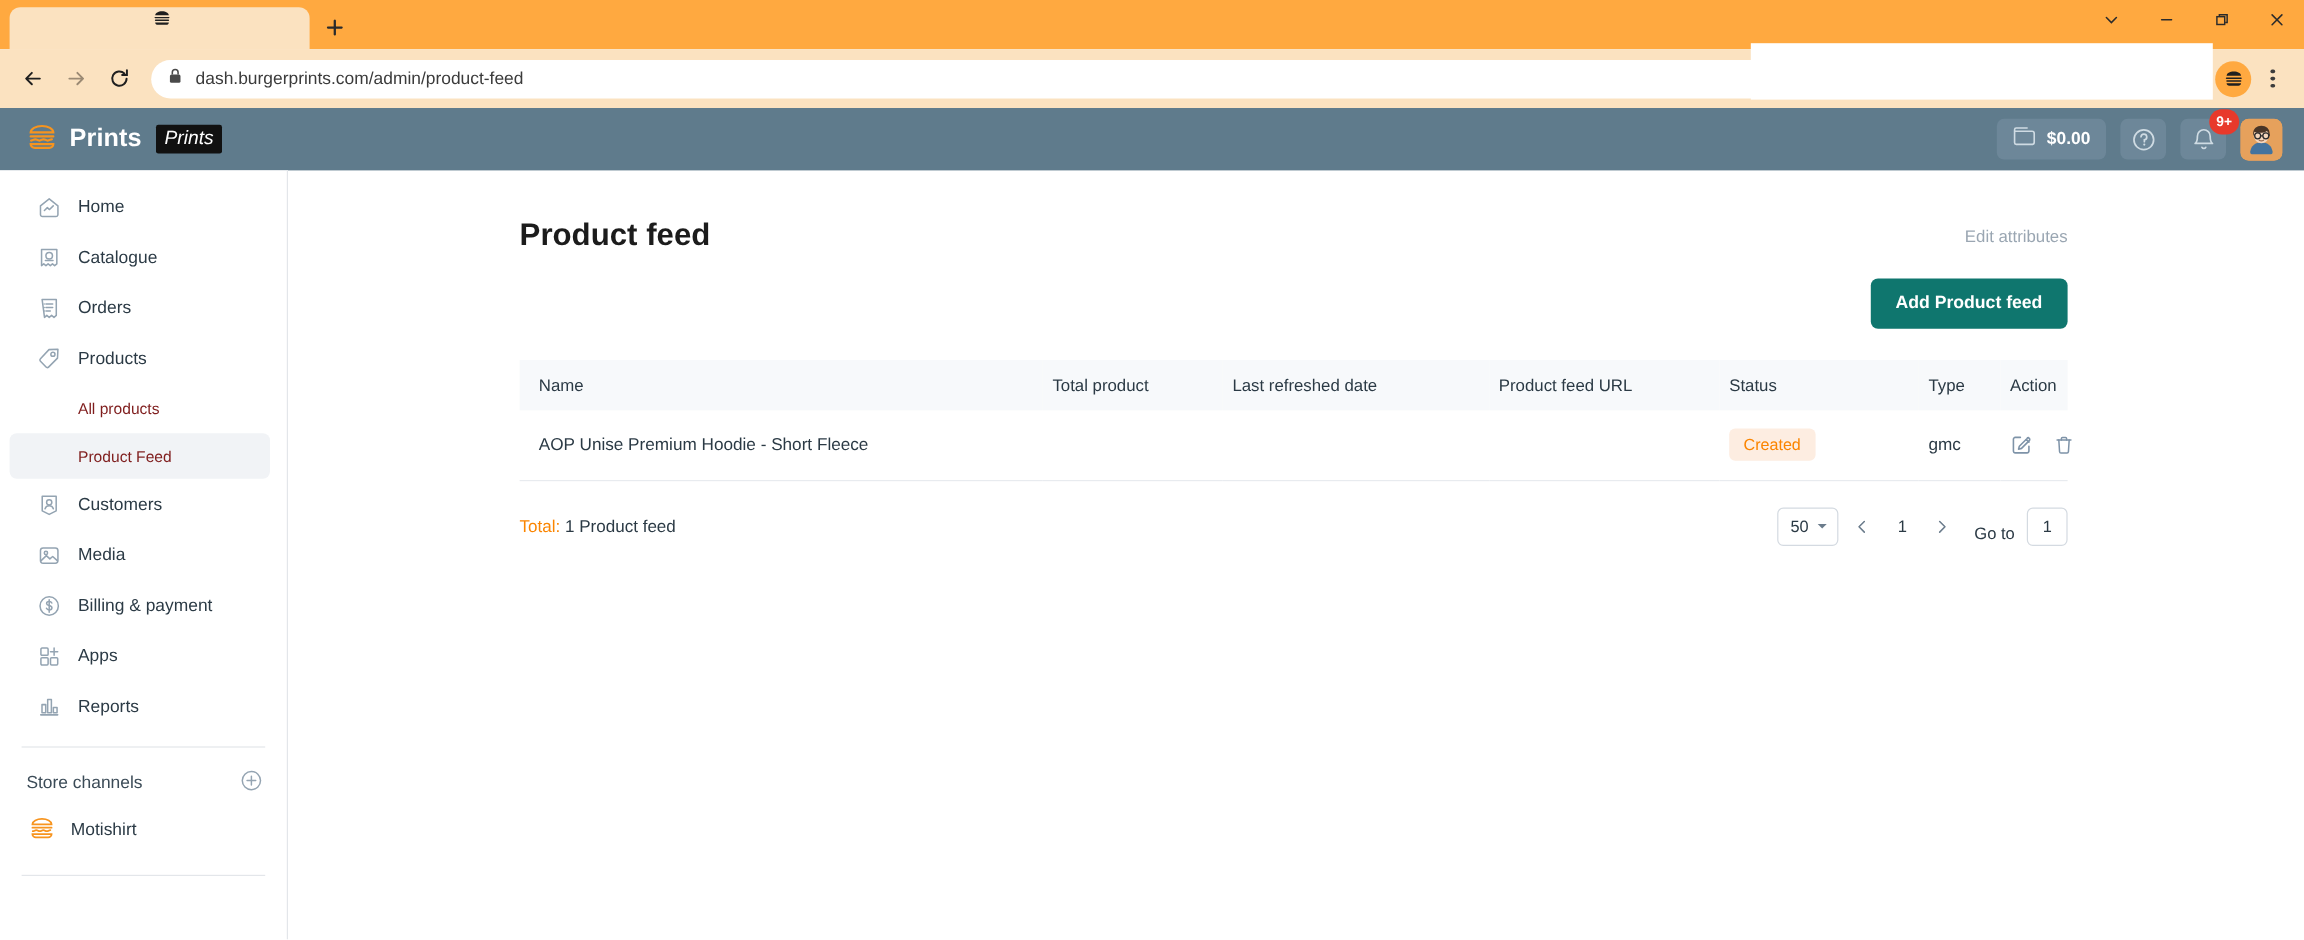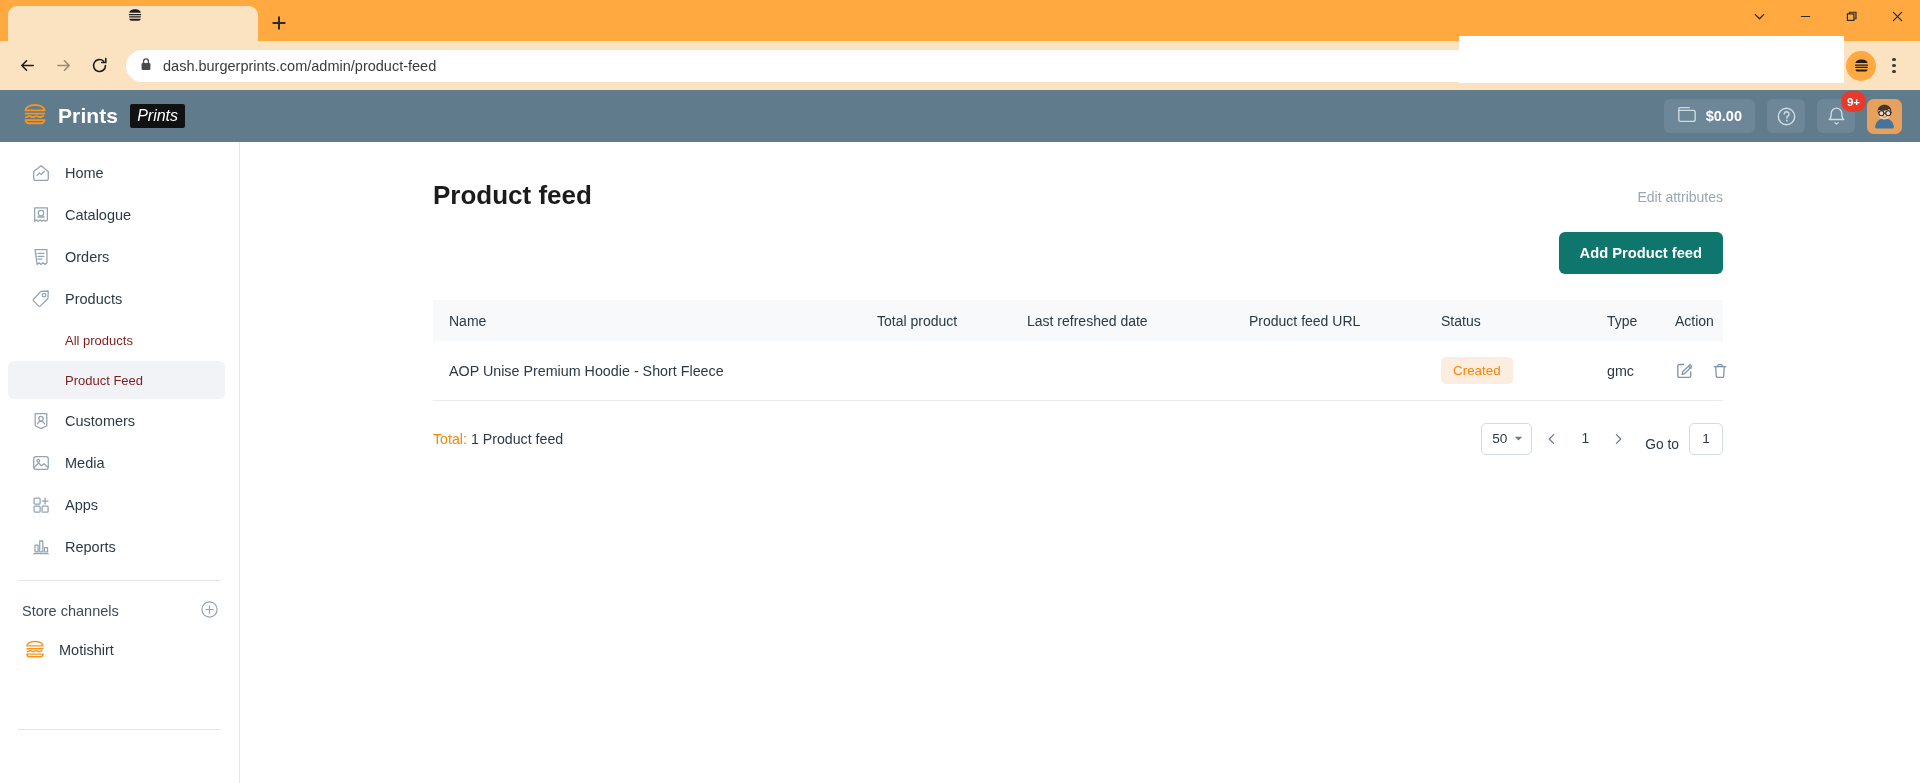--- a/index.html
+++ b/index.html
@@ -410,20 +410,30 @@
           <span class="ico">
             <svg width="20" height="20" viewBox="0 0 22 22" stroke="#94A4B2" stroke-width="1.4" fill="none" stroke-linecap="round" stroke-linejoin="round">
               <rect x="3" y="4" width="16" height="14" rx="2.4"></rect>
               <circle cx="8" cy="8.6" r="1.5"></circle>
               <path d="M3.6 15.6 8.4 11l3.2 3 2.6-2.2 4.2 3.8"></path>
             </svg>
           </span>
           <span>Media</span>
         </div>
 
+        <div class="navitem">
+          <span class="ico">
+            <svg width="20" height="20" viewBox="0 0 22 22" stroke="#94A4B2" stroke-width="1.4" fill="none" stroke-linecap="round">
+              <circle cx="11" cy="11" r="8.4"></circle>
+              <path d="M13.4 8.2c-.4-.9-1.3-1.4-2.4-1.4-1.4 0-2.4.8-2.4 1.9 0 2.5 4.9 1.3 4.9 3.9 0 1.2-1.1 2-2.5 2-1.2 0-2.1-.5-2.5-1.5"></path>
+              <path d="M11 5.2v11.6"></path>
+            </svg>
+          </span>
+          <span>Billing &amp; payment</span>
+        </div>
 
         <div class="navitem">
           <span class="ico">
             <svg width="20" height="20" viewBox="0 0 22 22" stroke="#94A4B2" stroke-width="1.4" fill="none" stroke-linecap="round">
               <rect x="3.4" y="3.4" width="6.6" height="6.6" rx="1"></rect>
               <rect x="3.4" y="12.2" width="6.6" height="6.6" rx="1"></rect>
               <rect x="12.2" y="12.2" width="6.6" height="6.6" rx="1"></rect>
               <path d="M15.5 3.4v6.6M12.2 6.7h6.6"></path>
             </svg>
           </span>

